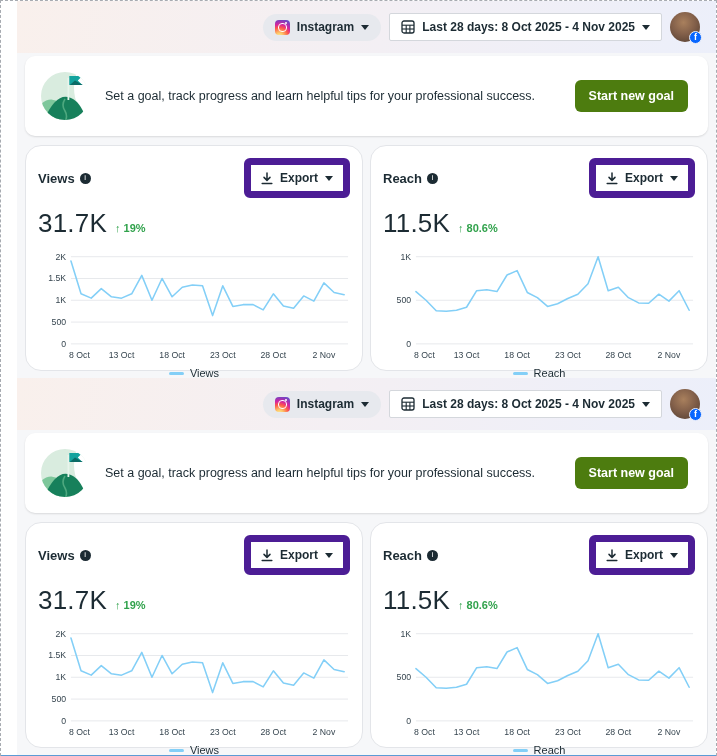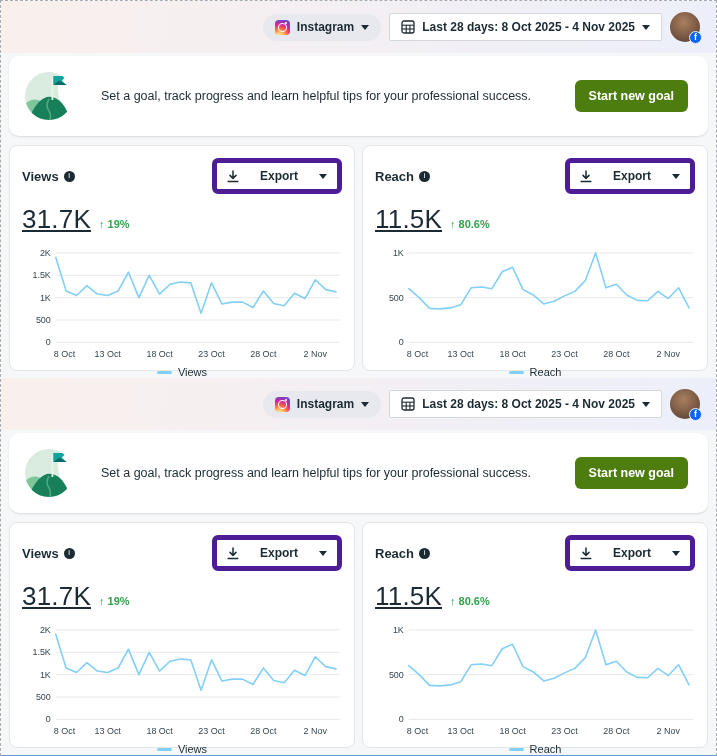--- a/index.html
+++ b/index.html
@@ -9,21 +9,21 @@
     font-family: "Liberation Sans", sans-serif;
     color: #1c2b33;
     overflow: hidden;
   }
   .capture-frame {
     width: 717px; height: 756px;
     border: 1px dashed #a7abb1;
     border-bottom: none;
     display: flex; flex-direction: column;
   }
-  .panel { height: 377px; background: #f6f7f9; overflow: hidden; flex: 0 0 auto; }
+  .panel { height: 377px; background: #f6f7f9; overflow: hidden; flex: 0 0 auto; margin-left: 16px; }
 
   
   .topbar {
     height: 52px;
     background: linear-gradient(100deg, #f9f0ec 0%, #f4eff3 45%, #eceffa 100%);
     display: flex; align-items: center; justify-content: flex-end;
     gap: 8px; padding: 0 16px 0 0;
   }
   .account-pill {
     display: flex; align-items: center; gap: 7px;
@@ -65,57 +65,57 @@
     color: #fff; font-size: 9px; font-weight: bold;
     display: flex; align-items: center; justify-content: center; line-height: 1;
   }
   .fb-badge::after { content: "f"; }
 
   
   .goal-banner {
     margin: 3px 8px 9px 8px; height: 80px;
     background: #fff; border-radius: 10px;
     box-shadow: 0 1px 2px rgba(0,0,0,.12);
-    display: flex; align-items: center; gap: 28px; padding: 0 16px;
+    display: flex; align-items: center; gap: 16px; padding: 0 16px;
   }
   .goal-icon { width: 48px; height: 48px; flex: 0 0 auto; }
   .goal-text { font-size: 12.5px; color: #1c2b33; flex: 1; }
   .goal-cta {
     background: #4d7c0f; color: #fff; border: none; border-radius: 6px;
     padding: 9px 14px; font-family: inherit; font-size: 12.5px; font-weight: bold;
     cursor: pointer; flex: 0 0 auto; margin-right: 4px;
   }
 
   
   .cards-row { display: flex; gap: 7px; margin: 0 8px 7px 8px; }
   .card {
     flex: 1; height: 226px; background: #fff;
-    border: 1px solid #e3e5e9; border-radius: 8px;
+    border: 1px solid #e3e5e9; border-radius: 16px;
     padding: 12px 12px 8px 12px;
     display: flex; flex-direction: column;
   }
   .card-head { display: flex; align-items: center; justify-content: space-between; }
   .card-title-row { display: flex; align-items: center; gap: 5px; }
   .card-title { font-size: 13px; font-weight: bold; color: #1c2b33; }
   .info-icon {
     width: 11px; height: 11px; border-radius: 50%;
     background: #1c2b33; color: #fff; cursor: pointer;
     display: inline-flex; align-items: center; justify-content: center;
     font-size: 8px; line-height: 1;
   }
   .info-icon::after { content: "i"; }
   .export-btn {
-    display: flex; align-items: center; gap: 21px;
-    background: #fff; border: 5px solid #4c1d95; border-radius: 6px;
+    display: flex; align-items: center; gap: 7px;
+    background: #fff; border: 7px solid #4c1d95; border-radius: 6px;
     padding: 6px 10px; cursor: pointer;
     font-family: inherit; font-size: 12px; font-weight: bold; color: #1c2b33;
   }
   .export-btn .caret { border-top-width: 5px; }
   .value-row { display: flex; align-items: baseline; gap: 8px; margin-top: 10px; }
-  .metric-value { font-size: 26px; font-weight: 500; color: #1c2b33; letter-spacing: .2px; text-decoration: underline; }
+  .metric-value { font-size: 26px; font-weight: 500; color: #1c2b33; letter-spacing: .2px; }
   .metric-delta { font-size: 11px; font-weight: bold; color: #31a24c; text-align: center; }
   .chart { margin-top: 8px; }
   .chart svg { width: 100%; display: block; }
   .tick { font-size: 9px; fill: #36454f; font-family: "Liberation Sans", sans-serif; }
   .legend { display: flex; align-items: center; justify-content: center; gap: 6px; margin-top: 2px; }
   .legend-dash { width: 15px; height: 3px; border-radius: 2px; background: #83cff7; }
   .legend-label { font-size: 11px; color: #1c2b33; }
 
   .bottom-edge { height: 3px; background: #5b9bd5; flex: 0 0 auto; margin-top: auto; }
 </style>

